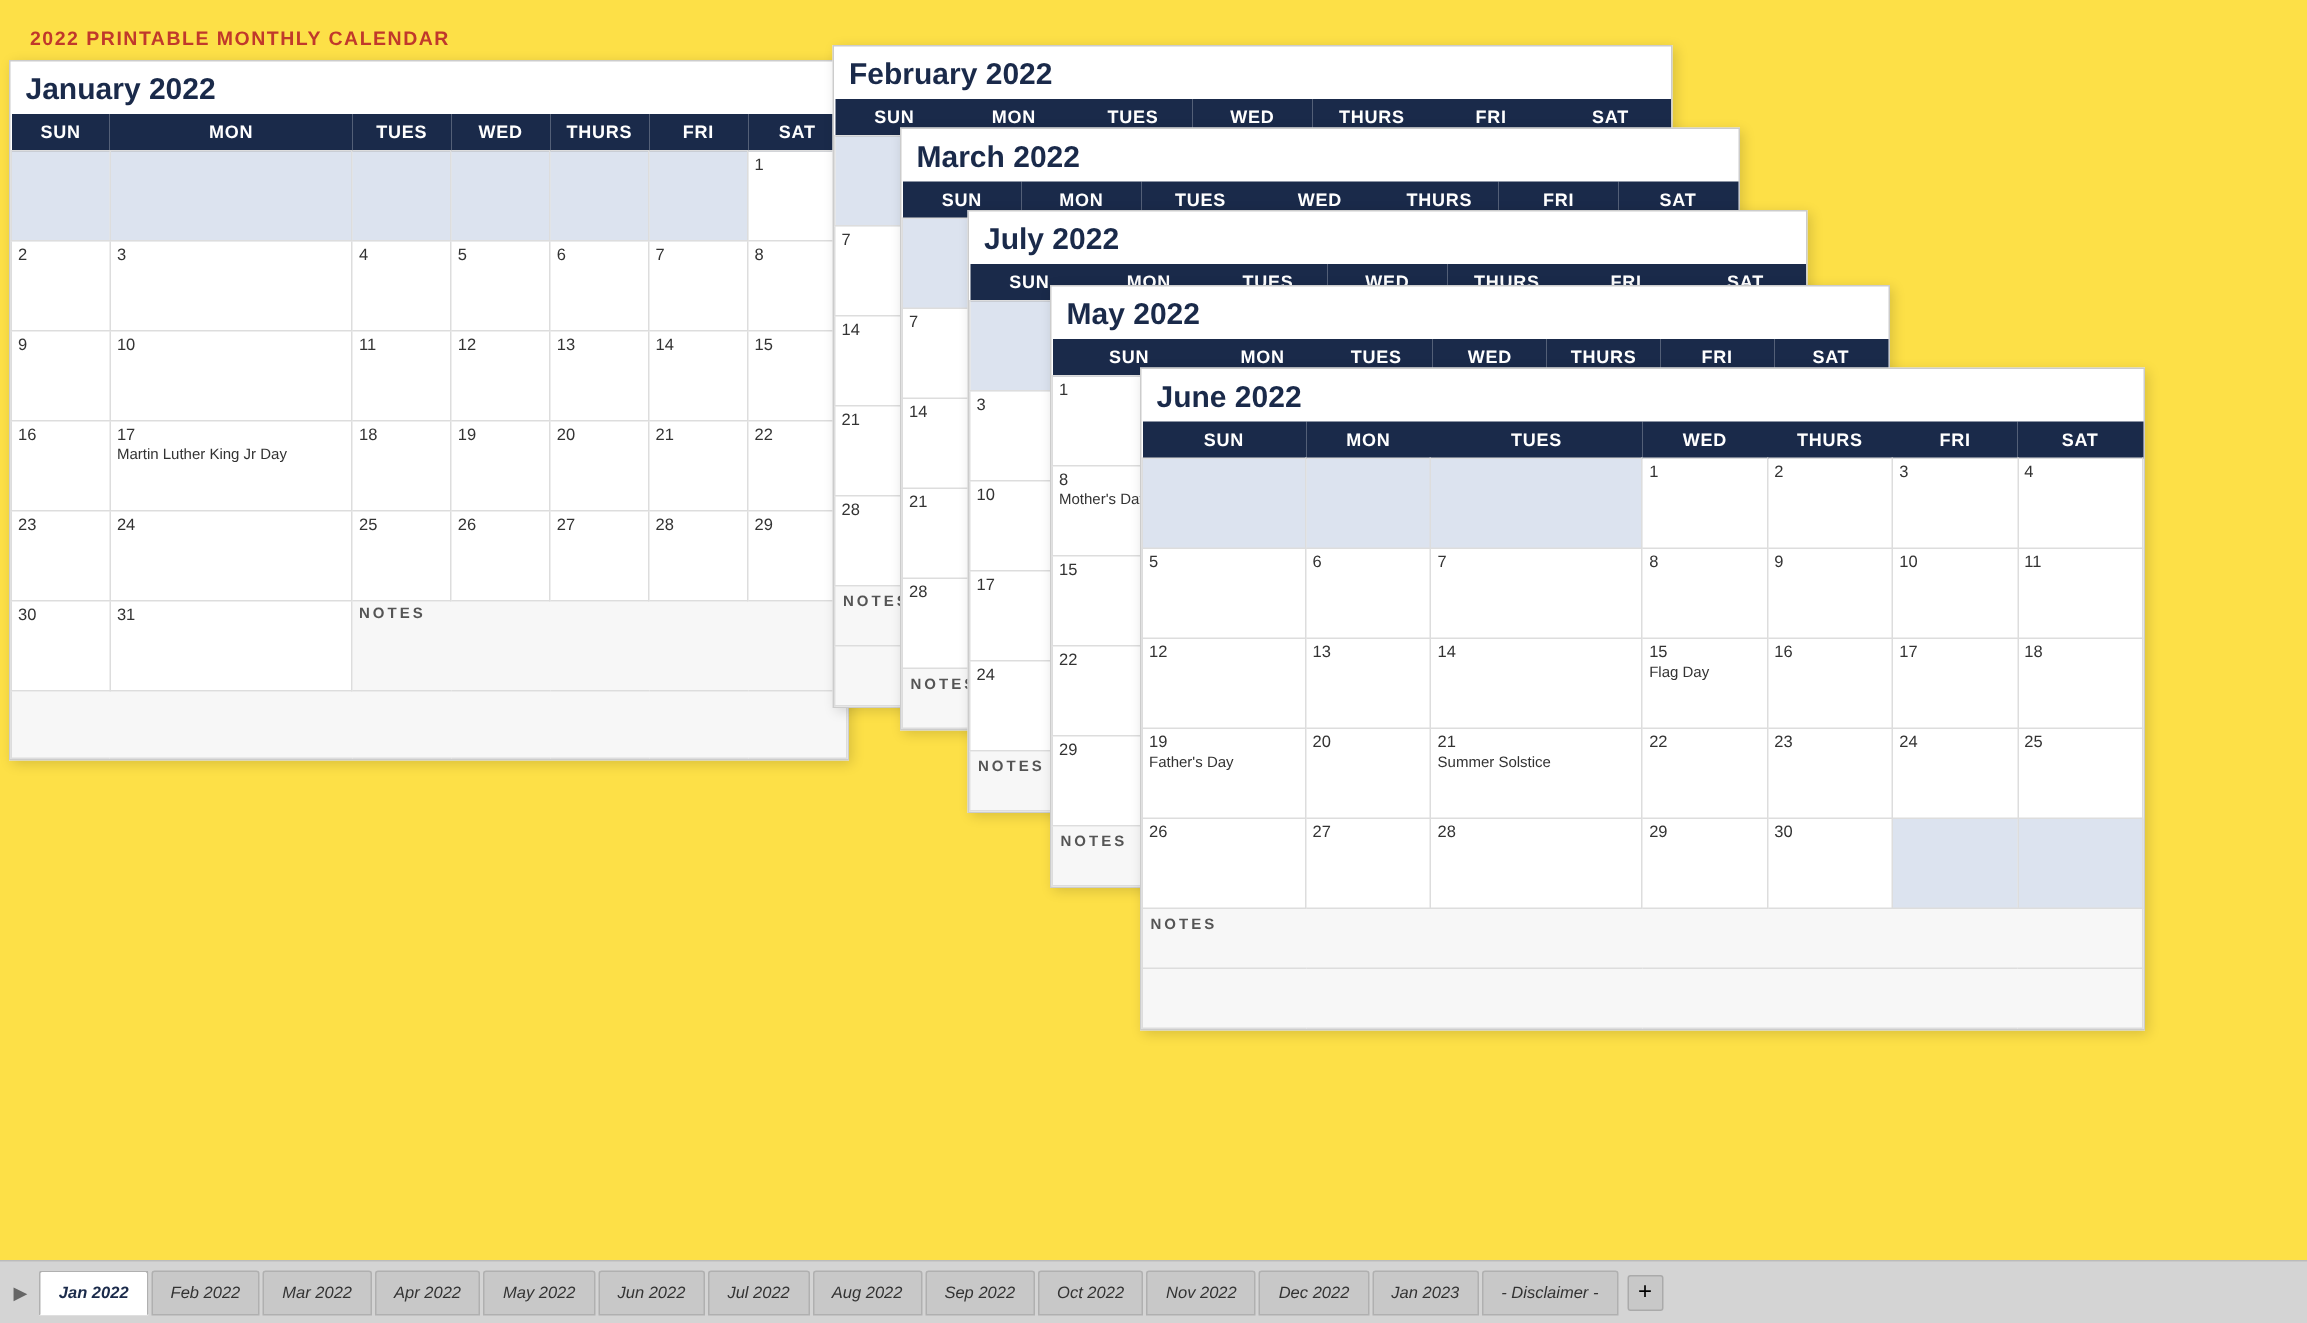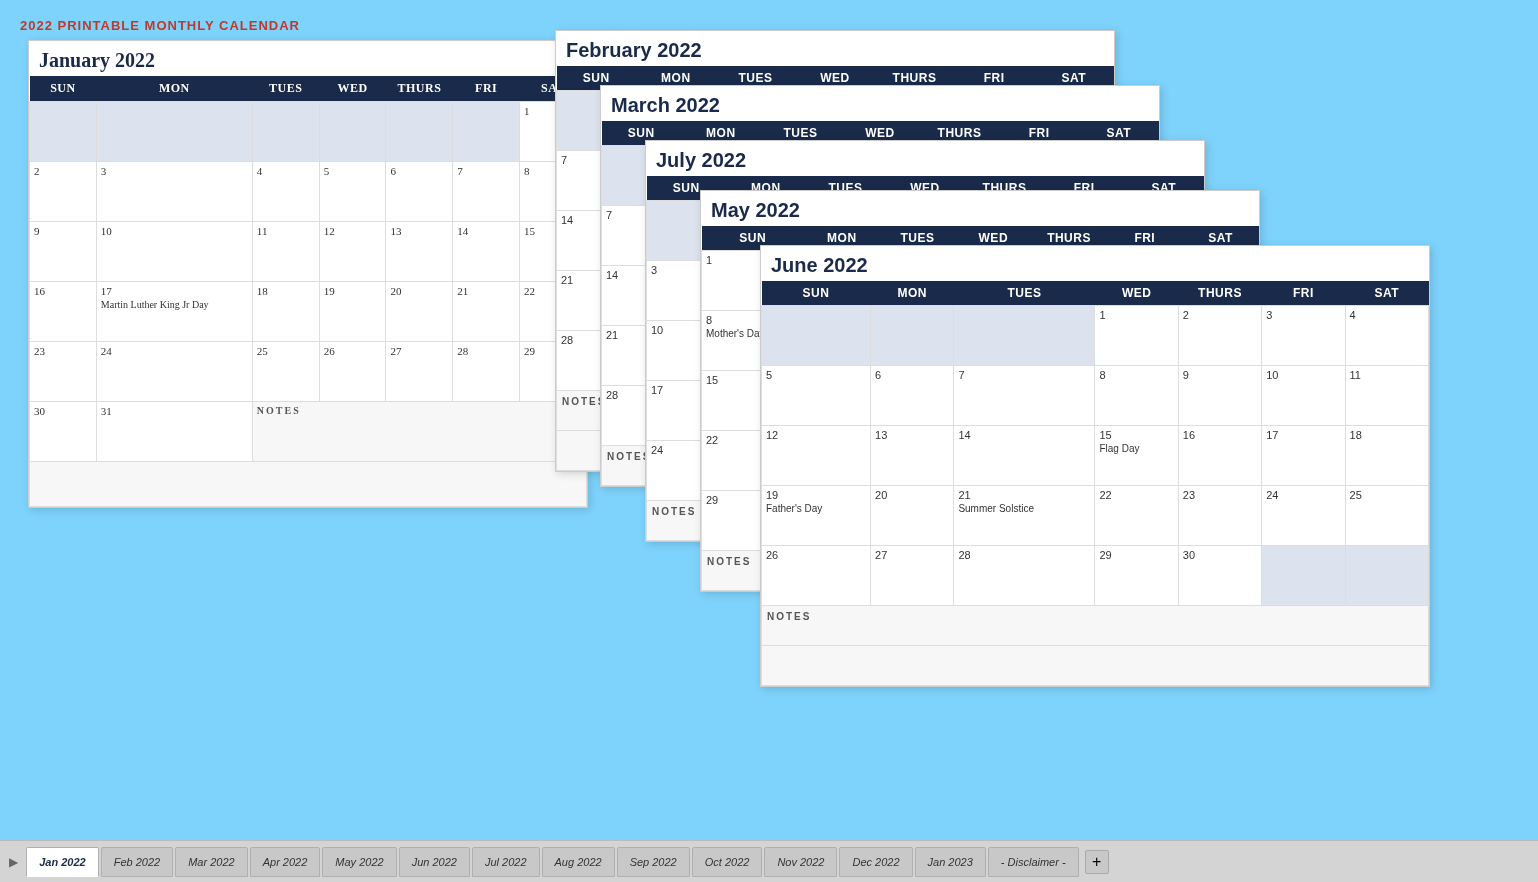--- a/index.html
+++ b/index.html
@@ -5,21 +5,21 @@
     * { box-sizing: border-box; margin: 0; padding: 0; }
     body {
       font-family: Arial, sans-serif;
       background: #e8e8e8;
       overflow: hidden;
       width: 1538px;
       height: 882px;
     }
 
     .main-area {
-      background: #7dd3fc;
+      background: #fde047;
       width: 1538px;
       height: 840px;
       position: relative;
       overflow: hidden;
       padding: 18px 20px 10px 20px;
     }
 
     .page-title {
       font-size: 13px;
       font-weight: bold;
@@ -84,24 +84,23 @@
 
     .holiday-text {
       font-size: 10px;
       color: #333;
       display: block;
       margin-top: 2px;
     }
 
     
     .cal-jan {
-      left: 28px;
+      left: 6px;
       top: 40px;
       width: 560px;
-      font-family: Liberation Serif, serif;
     }
 
     
     .cal-feb {
       left: 555px;
       top: 30px;
       width: 560px;
     }
 
     

